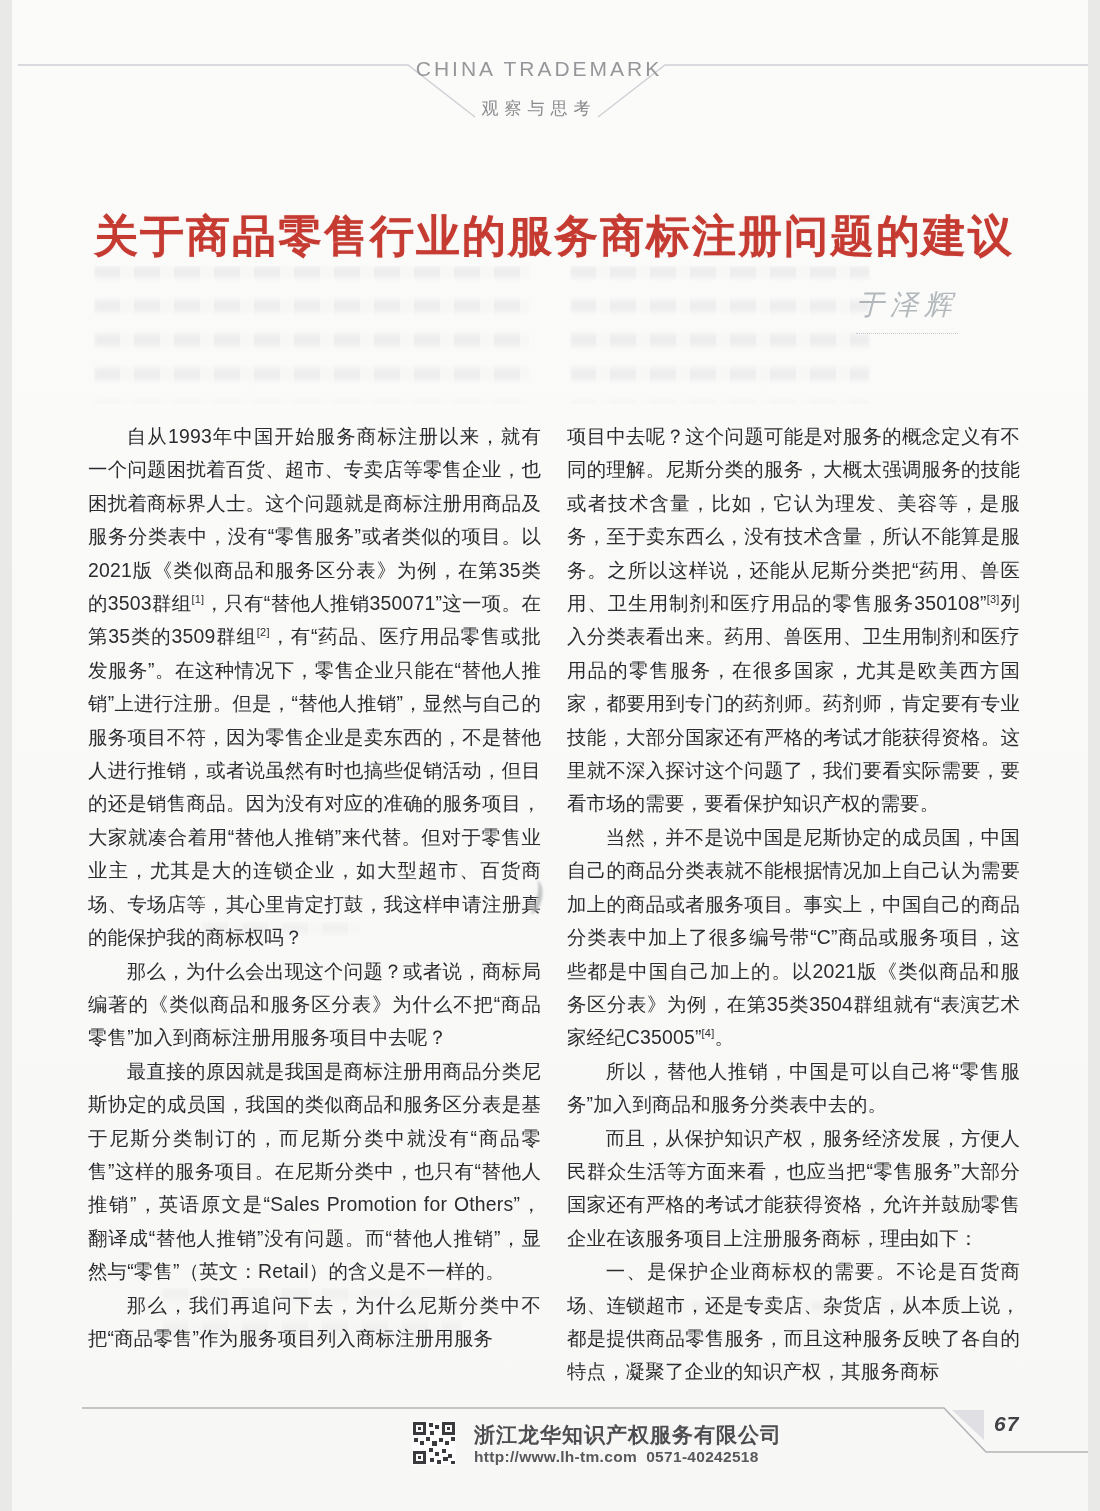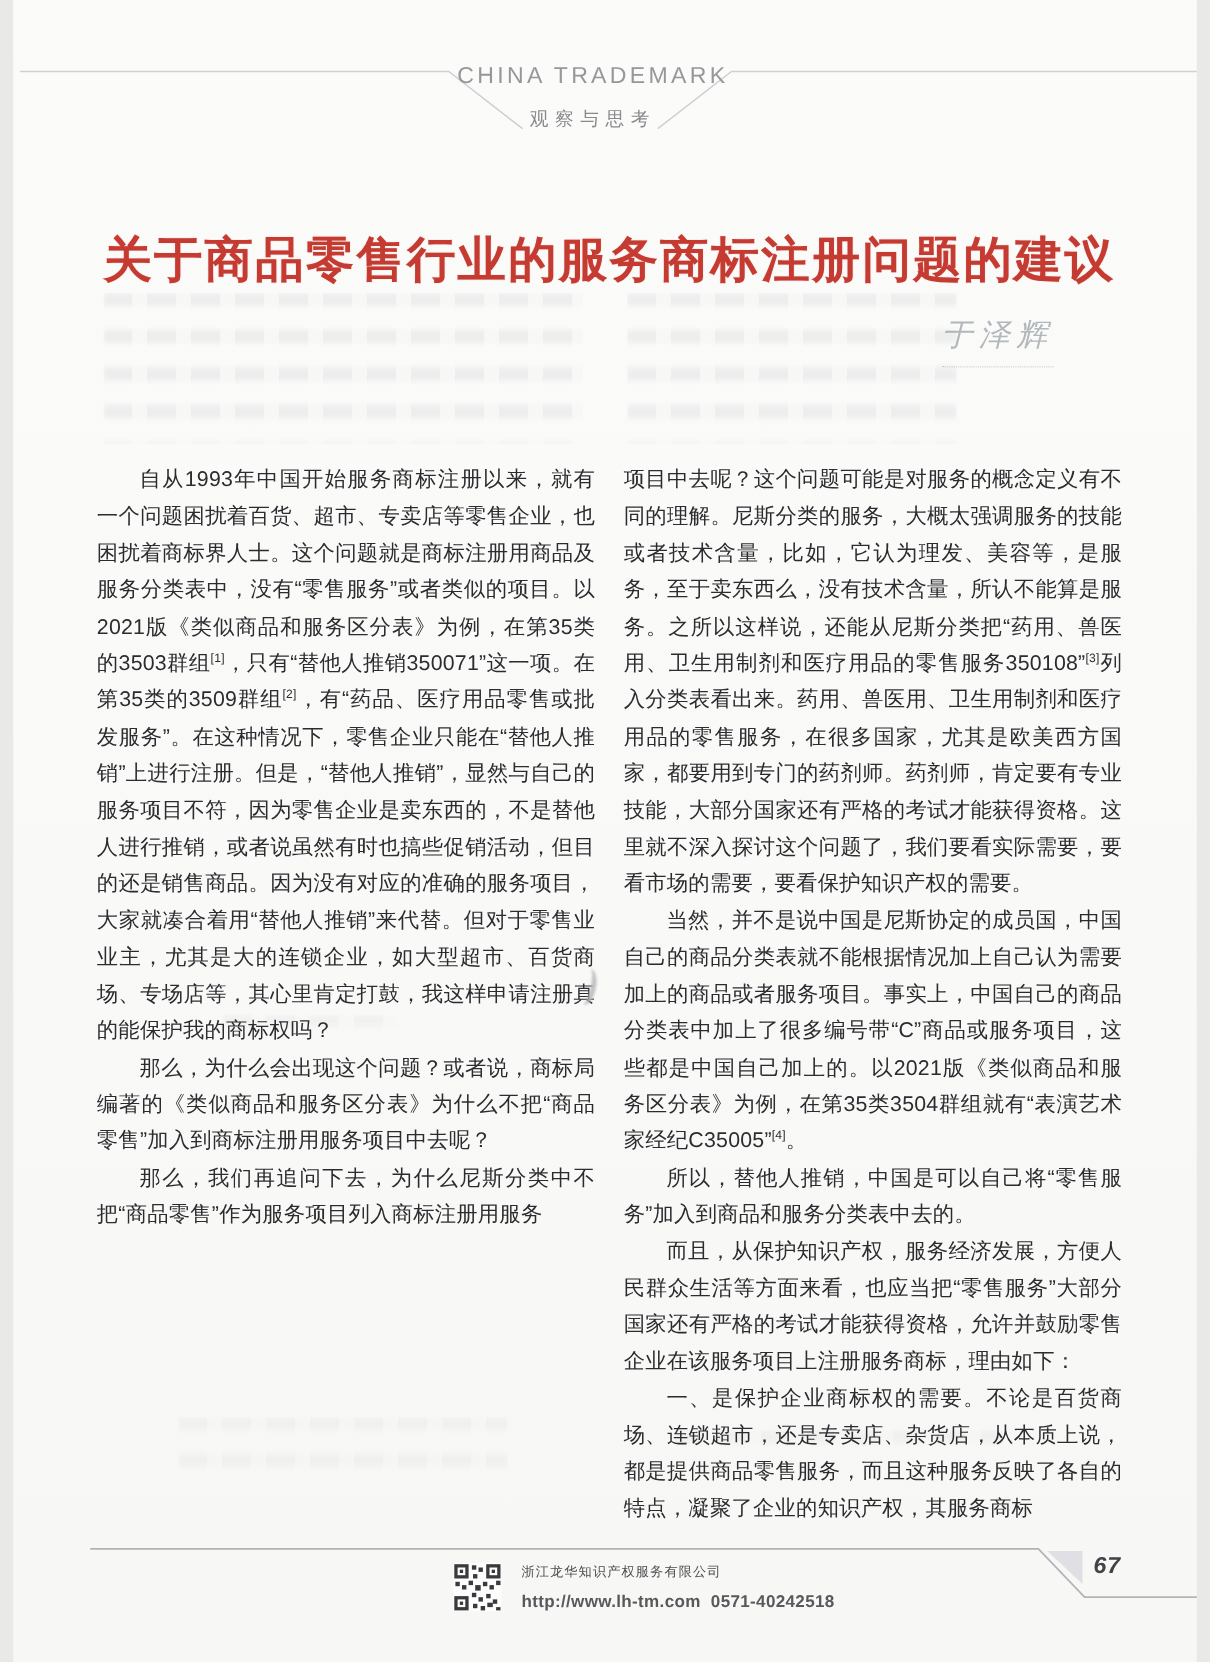--- a/index.html
+++ b/index.html
@@ -62,21 +62,21 @@
   .scan-artifact{
     position:absolute;left:512px;top:880px;width:13px;height:34px;
     border-right:5px solid #b7b9ba;border-radius:0 70% 60% 50%;
     transform:rotate(14deg);filter:blur(1px);opacity:.85;
   }
   
   .ftr-rule{position:absolute;left:0;top:1400px;width:1100px;height:62px;}
   .qr{position:absolute;left:400px;top:1421px;width:44px;height:44px;}
   .company-name{
     position:absolute;left:462px;top:1421px;
-    font-size:12px;font-weight:400;letter-spacing:1px;color:#4e4e52;
+    font-size:21px;font-weight:700;letter-spacing:1px;color:#4e4e52;
   }
   .company-contact{
     position:absolute;left:462px;top:1448px;
     font-size:15.5px;font-weight:700;letter-spacing:.3px;color:#59595d;
     white-space:pre;
   }
   .page-number{
     position:absolute;left:982px;top:1412px;
     font-size:21px;font-style:italic;font-weight:700;color:#434347;
     letter-spacing:1px;
@@ -100,20 +100,21 @@
   <div class="bleed" style="left:82px;top:266px;width:436px;height:138px;"></div>
   <div class="bleed" style="left:558px;top:266px;width:300px;height:138px;"></div>
   <div class="bleed light" style="left:150px;top:1288px;width:300px;height:52px;"></div>
   <div class="bleed light" style="left:600px;top:1300px;width:300px;height:28px;"></div>
   <div class="bleed light" style="left:190px;top:922px;width:160px;height:26px;"></div>
 
   <main class="columns">
     <section class="col">
       <p>自从1993年中国开始服务商标注册以来，就有一个问题困扰着百货、超市、专卖店等零售企业，也困扰着商标界人士。这个问题就是商标注册用商品及服务分类表中，没有“零售服务”或者类似的项目。以2021版《类似商品和服务区分表》为例，在第35类的3503群组<sup>[1]</sup>，只有“替他人推销350071”这一项。在第35类的3509群组<sup>[2]</sup>，有“药品、医疗用品零售或批发服务”。在这种情况下，零售企业只能在“替他人推销”上进行注册。但是，“替他人推销”，显然与自己的服务项目不符，因为零售企业是卖东西的，不是替他人进行推销，或者说虽然有时也搞些促销活动，但目的还是销售商品。因为没有对应的准确的服务项目，大家就凑合着用“替他人推销”来代替。但对于零售业业主，尤其是大的连锁企业，如大型超市、百货商场、专场店等，其心里肯定打鼓，我这样申请注册真的能保护我的商标权吗？</p>
       <p>那么，为什么会出现这个问题？或者说，商标局编著的《类似商品和服务区分表》为什么不把“商品零售”加入到商标注册用服务项目中去呢？</p>
+      <p>最直接的原因就是我国是商标注册用商品分类尼斯协定的成员国，我国的类似商品和服务区分表是基于尼斯分类制订的，而尼斯分类中就没有“商品零售”这样的服务项目。在尼斯分类中，也只有“替他人推销”，英语原文是“Sales Promotion for Others”，翻译成“替他人推销”没有问题。而“替他人推销”，显然与“零售”（英文：Retail）的含义是不一样的。</p>
       <p>那么，我们再追问下去，为什么尼斯分类中不把“商品零售”作为服务项目列入商标注册用服务</p>
     </section>
     <section class="col">
       <p class="cont">项目中去呢？这个问题可能是对服务的概念定义有不同的理解。尼斯分类的服务，大概太强调服务的技能或者技术含量，比如，它认为理发、美容等，是服务，至于卖东西么，没有技术含量，所认不能算是服务。之所以这样说，还能从尼斯分类把“药用、兽医用、卫生用制剂和医疗用品的零售服务350108”<sup>[3]</sup>列入分类表看出来。药用、兽医用、卫生用制剂和医疗用品的零售服务，在很多国家，尤其是欧美西方国家，都要用到专门的药剂师。药剂师，肯定要有专业技能，大部分国家还有严格的考试才能获得资格。这里就不深入探讨这个问题了，我们要看实际需要，要看市场的需要，要看保护知识产权的需要。</p>
       <p>当然，并不是说中国是尼斯协定的成员国，中国自己的商品分类表就不能根据情况加上自己认为需要加上的商品或者服务项目。事实上，中国自己的商品分类表中加上了很多编号带“C”商品或服务项目，这些都是中国自己加上的。以2021版《类似商品和服务区分表》为例，在第35类3504群组就有“表演艺术家经纪C35005”<sup>[4]</sup>。</p>
       <p>所以，替他人推销，中国是可以自己将“零售服务”加入到商品和服务分类表中去的。</p>
       <p>而且，从保护知识产权，服务经济发展，方便人民群众生活等方面来看，也应当把“零售服务”大部分国家还有严格的考试才能获得资格，允许并鼓励零售企业在该服务项目上注册服务商标，理由如下：</p>
       <p>一、是保护企业商标权的需要。不论是百货商场、连锁超市，还是专卖店、杂货店，从本质上说，都是提供商品零售服务，而且这种服务反映了各自的特点，凝聚了企业的知识产权，其服务商标</p>
     </section>
   </main>

